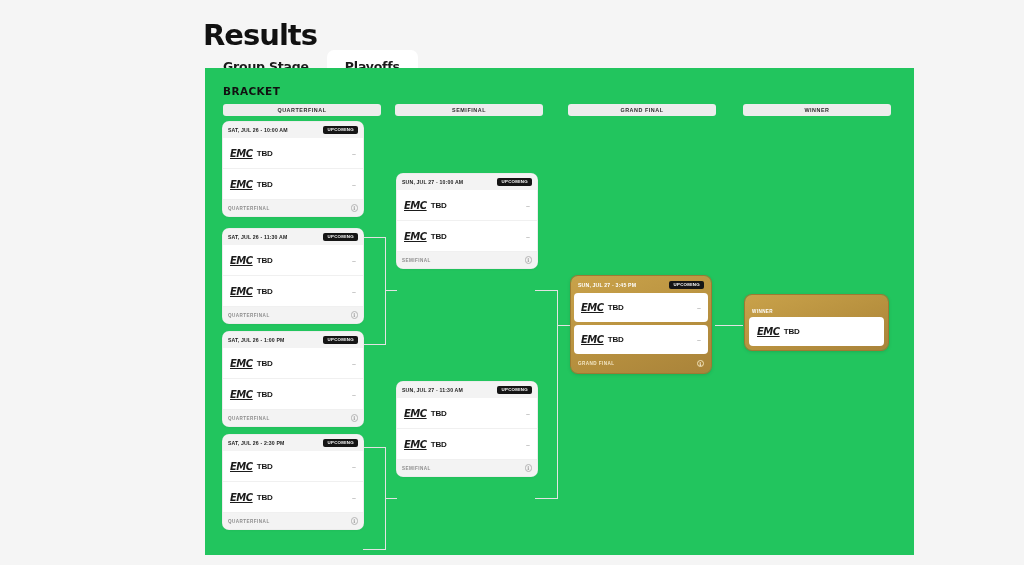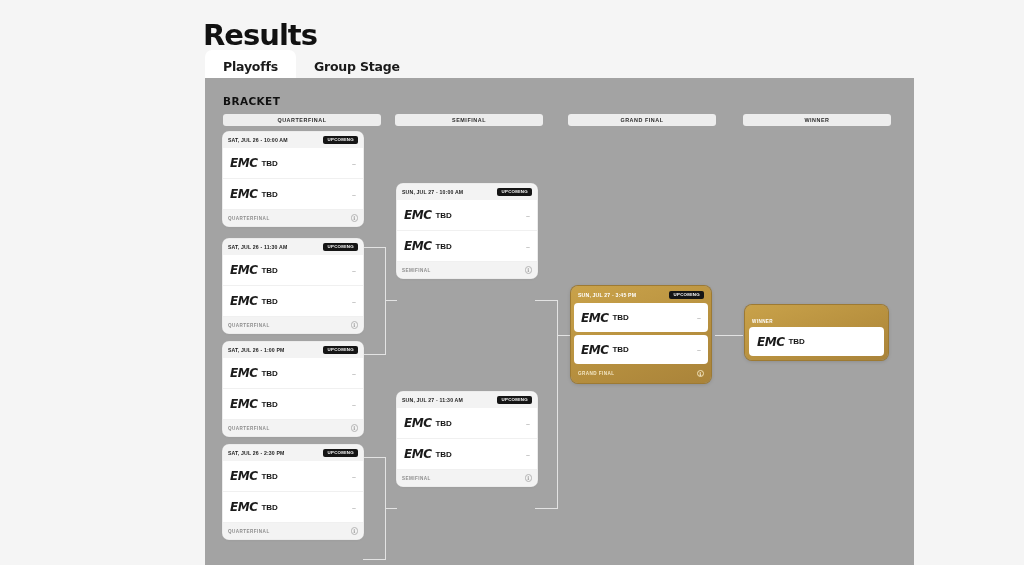--- a/index.html
+++ b/index.html
@@ -28,23 +28,23 @@
     padding: 9px 18px 10px 18px;
     border-radius: 7px 7px 0 0;
     font-family: "DejaVu Sans", sans-serif;
     letter-spacing: -0.2px;
     white-space: nowrap;
   }
   .tab.active { background: #ffffff; }
 
   
   .panel {
-    position: absolute; left: 205px; top: 78px;
+    position: absolute; left: 205px; top: 68px;
     width: 709px; height: 487px;
-    background: #a3a3a3;
+    background: #22c55e;
   }
   .bracket-heading {
     position: absolute; left: 18px; top: 17px;
     font-size: 10.5px; font-weight: 700; color: #111;
     letter-spacing: 0.4px;
     font-family: "DejaVu Sans", sans-serif;
   }
 
   
   .col-head {
@@ -82,24 +82,25 @@
     background: #151515; color: #ffffff;
     border-radius: 2px; padding: 2px 4px; line-height: 1;
   }
   .m-row {
     height: 31px; display: flex; align-items: center;
     padding: 0 7px; background: #fff;
     border-bottom: 1px solid #f0f0f0;
   }
   .m-row:last-of-type { border-bottom: none; }
   .logo {
-    font-size: 12px; font-weight: 700; font-style: italic;
+    font-size: 10px; font-weight: 700; font-style: italic;
     letter-spacing: -0.5px; color: #1b1b1b;
     font-family: "DejaVu Sans", sans-serif;
     margin-right: 4px;
+    text-decoration: underline;
   }
   .tname { font-size: 8px; font-weight: 700; color: #141414; letter-spacing: -0.1px; }
   .score { margin-left: auto; font-size: 7px; color: #b9b9b9; font-weight: 700; }
   .m-foot {
     height: 16px; background: #f3f3f3;
     display: flex; align-items: center; justify-content: space-between;
     padding: 0 5px;
   }
   .m-stage { font-size: 4.6px; font-weight: 700; color: #8d8d8d; letter-spacing: 0.45px; }
   .info-icon {
@@ -144,22 +145,22 @@
   }
 </style>
 </head>
 <body>
 
 <div class="page">
 
   <div class="title">Results</div>
 
   <div class="tabs">
+    <div class="tab">Group Stage</div>
     <div class="tab active">Playoffs</div>
-    <div class="tab">Group Stage</div>
   </div>
 
   <div class="panel">
 
     <div class="bracket-heading">BRACKET</div>
 
     <div class="col-head" style="left:18px;  width:158px;">
       <span>QUARTERFINAL</span>
     </div>
     <div class="col-head" style="left:190px; width:148px;">

